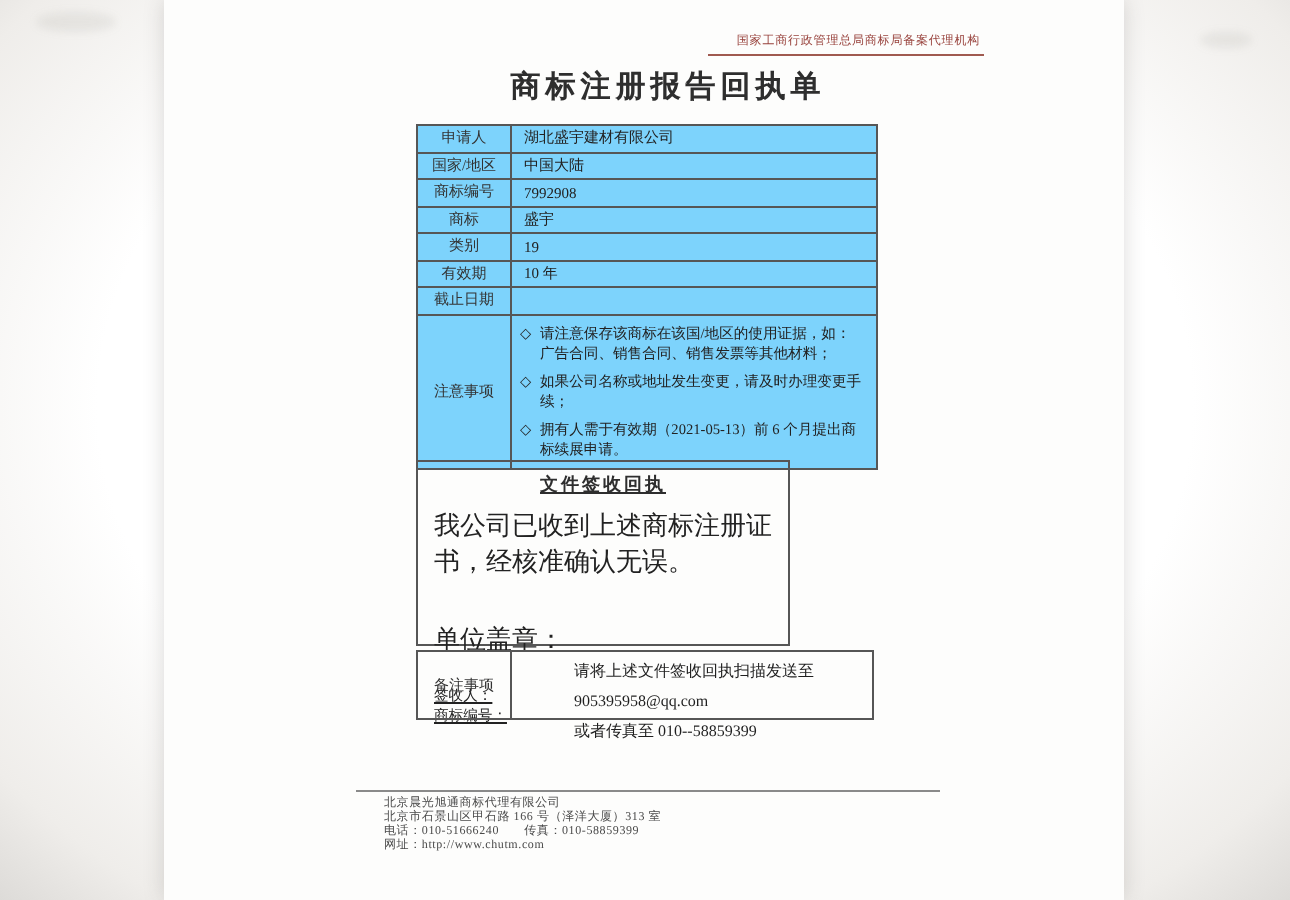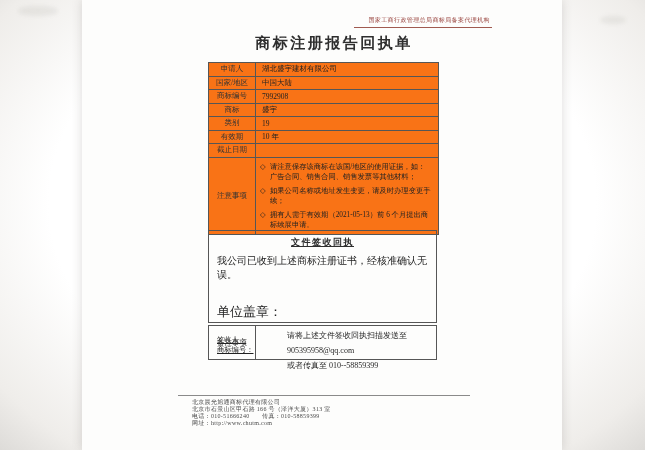--- a/index.html
+++ b/index.html
@@ -35,21 +35,21 @@
     position:absolute;top:34px;left:12px;width:100%;
     text-align:center;
     font-size:15px;font-weight:bold;letter-spacing:2.5px;
     color:#2e2e2e;
   }
   
   .itable{
     position:absolute;left:126px;top:62px;width:229px;
     border:1px solid #565violet;
     border:1px solid #565656;
-    background:#f97316;
+    background:#7dd3fc;
   }
   .irow{display:flex;border-bottom:1px solid #565656;}
   .irow:last-child{border-bottom:none;}
   .ilabel{
     width:46px;min-width:46px;
     border-right:1px solid #565656;
     display:flex;align-items:center;justify-content:center;
     font-size:7.5px;color:#333;
     text-align:center;
   }
@@ -59,32 +59,32 @@
     font-size:7.5px;color:#222;
   }
   .irow.std{height:12.5px;}
   .notes-cell{flex:1;padding:4px 6px 3px 4px;}
   .note-item{display:flex;font-size:7.3px;line-height:10.5px;color:#222;margin-bottom:3px;}
   .note-item:last-child{margin-bottom:0;}
   .note-bullet{width:10px;min-width:10px;text-align:left;}
   .note-text{flex:1;}
   
   .receipt-box{
-    position:absolute;left:126px;top:230px;width:229px;height:93px;
+    position:absolute;left:126px;top:230px;width:187px;height:93px;
     border:1px solid #565656;
     box-sizing:border-box;
     padding:5px 8px 0 8px;
   }
   .receipt-title{
     text-align:center;
     font-size:9px;font-weight:bold;letter-spacing:1.5px;
     text-decoration:underline;
     color:#2e2e2e;
   }
-  .receipt-statement{font-size:10px;margin-top:5px;color:#222;}
+  .receipt-statement{font-size:13px;margin-top:5px;color:#222;}
   .receipt-stamp{font-size:13px;margin-top:21px;color:#222;}
   .receipt-sign{font-size:7.3px;margin-top:14px;line-height:10px;color:#222;text-decoration:underline;}
   
   .remark-row{
     position:absolute;left:126px;top:325px;width:229px;height:35px;
     border:1px solid #565656;
     box-sizing:border-box;
     display:flex;
     gap:24px;
   }

